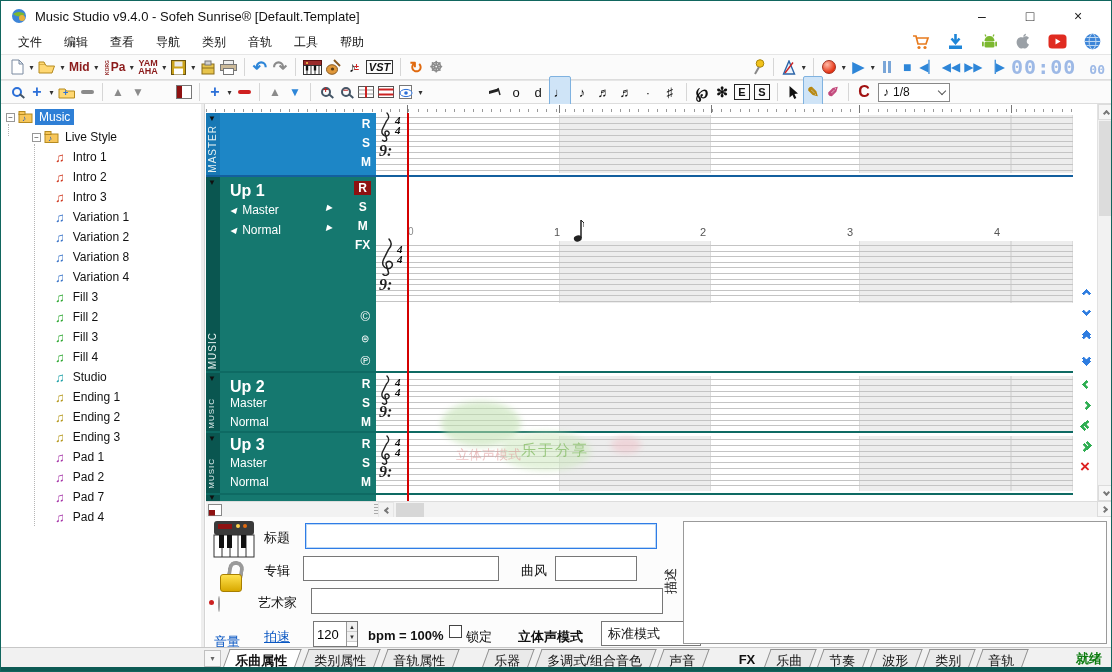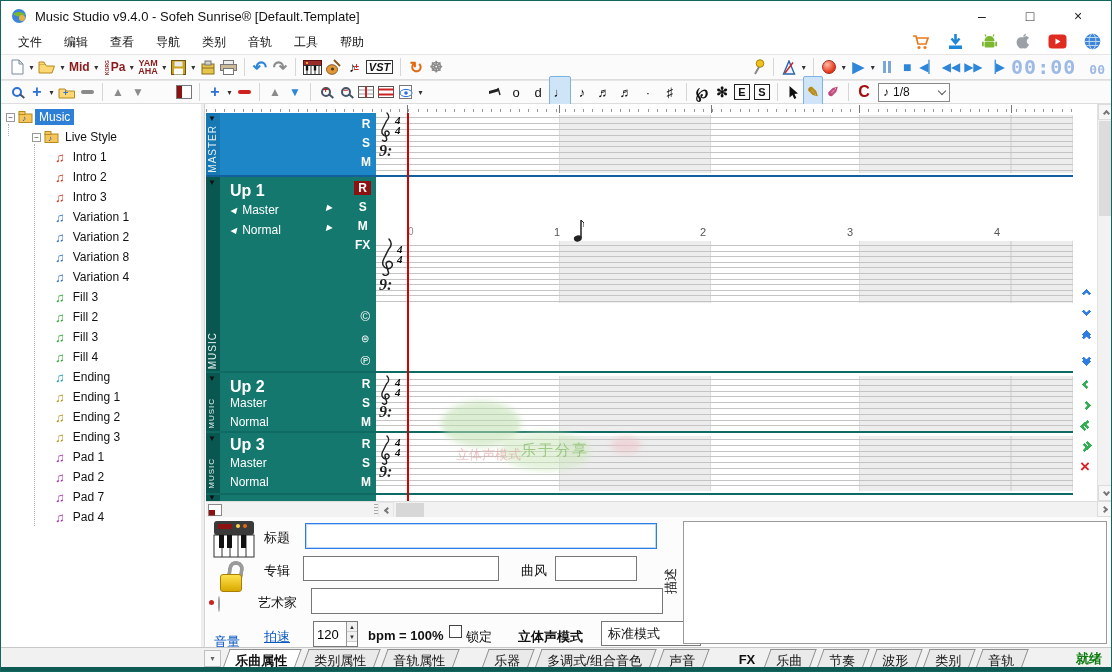--- a/index.html
+++ b/index.html
@@ -509,21 +509,21 @@
           <span class="tlabel">Fill 3</span>
         </div>
 
         <div class="trow" style="padding-left:54px">
           <span class="tnote" style="color: rgb(47, 168, 51);">♫</span>
           <span class="tlabel">Fill 4</span>
         </div>
 
         <div class="trow" style="padding-left:54px">
           <span class="tnote" style="color: rgb(31, 160, 168);">♫</span>
-          <span class="tlabel">Ending</span>
+          <span class="tlabel">Studio</span>
         </div>
 
         <div class="trow" style="padding-left:54px">
           <span class="tnote" style="color: rgb(181, 152, 29);">♫</span>
           <span class="tlabel">Ending 1</span>
         </div>
 
         <div class="trow" style="padding-left:54px">
           <span class="tnote" style="color: rgb(181, 152, 29);">♫</span>
           <span class="tlabel">Ending 2</span>

